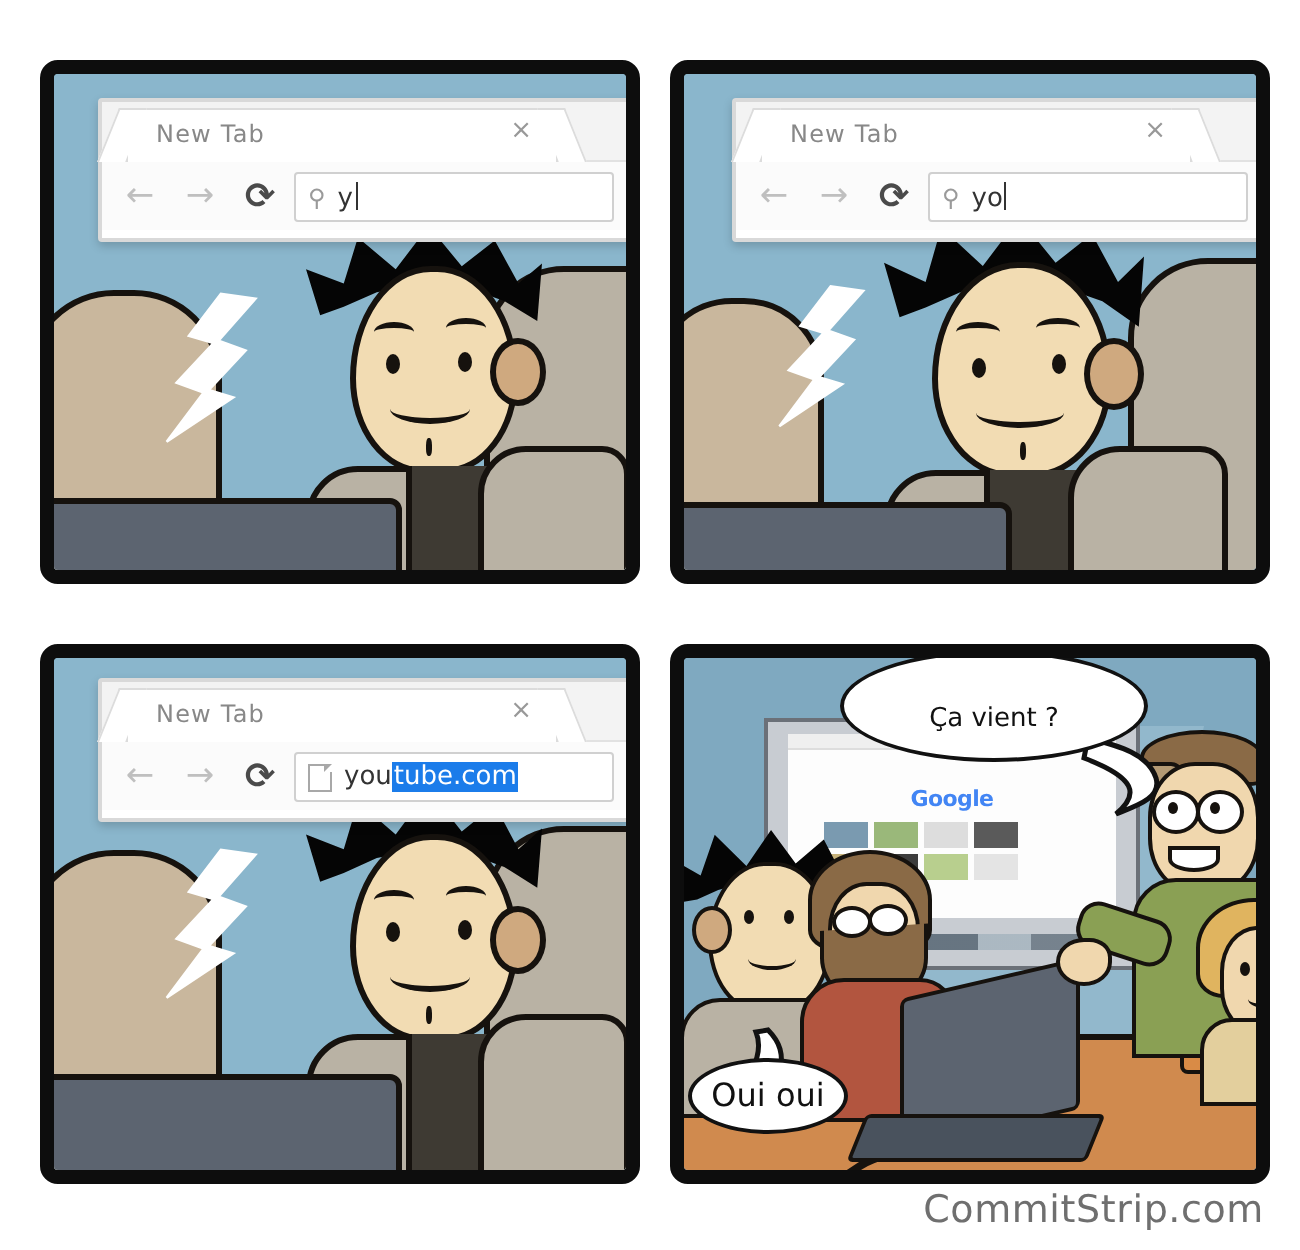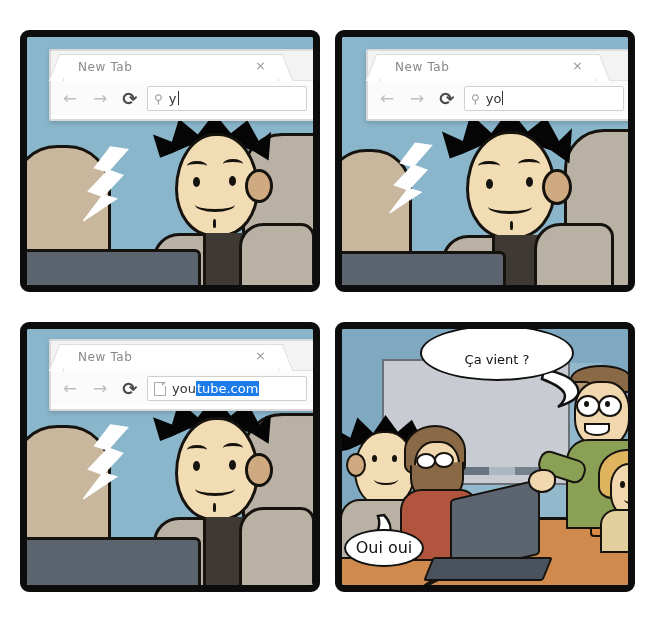--- a/index.html
+++ b/index.html
@@ -215,20 +215,34 @@
   </div>
 
   <div class="panel" id="p4">
     <div class="scene">
 
       <div style="position:absolute;inset:0;background:#7fa9c0;"></div>
 
       <div style="position:absolute;left:70px;top:34px;width:190px;height:190px;background:#9cc0d2;opacity:.65;clip-path:polygon(0 0,100% 0,78% 100%,22% 100%);"></div>
 
       <div style="position:absolute;left:40px;top:30px;width:184px;height:122px;background:#c8ccd2;border:2px solid #6b7078;">
+        <div style="position:absolute;left:10px;top:6px;right:10px;bottom:24px;background:#fdfdfd;">
+          <div style="position:absolute;left:0;top:0;right:0;height:7px;background:#efefef;border-bottom:1px solid #ddd;"></div>
+          <div style="position:absolute;left:0;right:0;top:26px;text-align:center;font-size:11px;color:#4285f4;font-family:'DejaVu Sans',sans-serif;font-weight:bold;letter-spacing:-.3px;">Google</div>
+          <div style="position:absolute;left:18px;top:44px;display:grid;grid-template-columns:repeat(4,22px);grid-auto-rows:13px;gap:3px;">
+            <div style="background:#7a9ab0"></div>
+            <div style="background:#9ab87a"></div>
+            <div style="background:#ddd"></div>
+            <div style="background:#5a5a5a"></div>
+            <div style="background:#c7b27a"></div>
+            <div style="background:#3c3c3c"></div>
+            <div style="background:#b8cf8e"></div>
+            <div style="background:#e4e4e4"></div>
+          </div>
+        </div>
         <div style="position:absolute;left:10px;bottom:8px;right:10px;height:8px;background:linear-gradient(90deg,#6d7a86 0 14%,#b0754a 14% 22%,#8fa6b5 22% 40%,#5c6b78 40% 58%,#a8b6c0 58% 74%,#6d7a86 74% 100%);opacity:.9;"></div>
       </div>
 
       <div style="position:absolute;left:-6px;top:188px;width:312px;height:86px;background:#d08a4e;border-top:3px solid #16120e;"></div>
 
       <div style="position:absolute;left:140px;top:176px;width:52px;height:26px;background:#e8e8e8;border:2.5px solid #16120e;border-radius:3px;">
         <div style="position:absolute;left:8px;bottom:4px;width:26px;height:6px;background:#9aa0a6;border:1.5px solid #16120e;"></div>
       </div>
       <div style="position:absolute;left:152px;top:168px;width:24px;height:9px;background:#b9bec4;border:2px solid #16120e;border-radius:8px 8px 0 0;"></div>
 
@@ -298,13 +312,14 @@
 
       <div class="bubble" style="left:2px;top:200px;width:76px;height:34px;border-radius:50%;">
         <span style="font-size:16px;">Oui oui</span>
       </div>
       <svg style="position:absolute;left:28px;top:184px;width:28px;height:26px;z-index:8;" viewBox="0 0 28 26">
         <path d="M14 2 C20 8 22 14 20 24 L6 22 C10 14 10 8 8 3 Z" fill="#fff" stroke="#111" stroke-width="2.5"></path>
       </svg>
     </div>
   </div>
 
+  <div class="watermark">CommitStrip.com</div>
 </div>
 
 </body></html>

